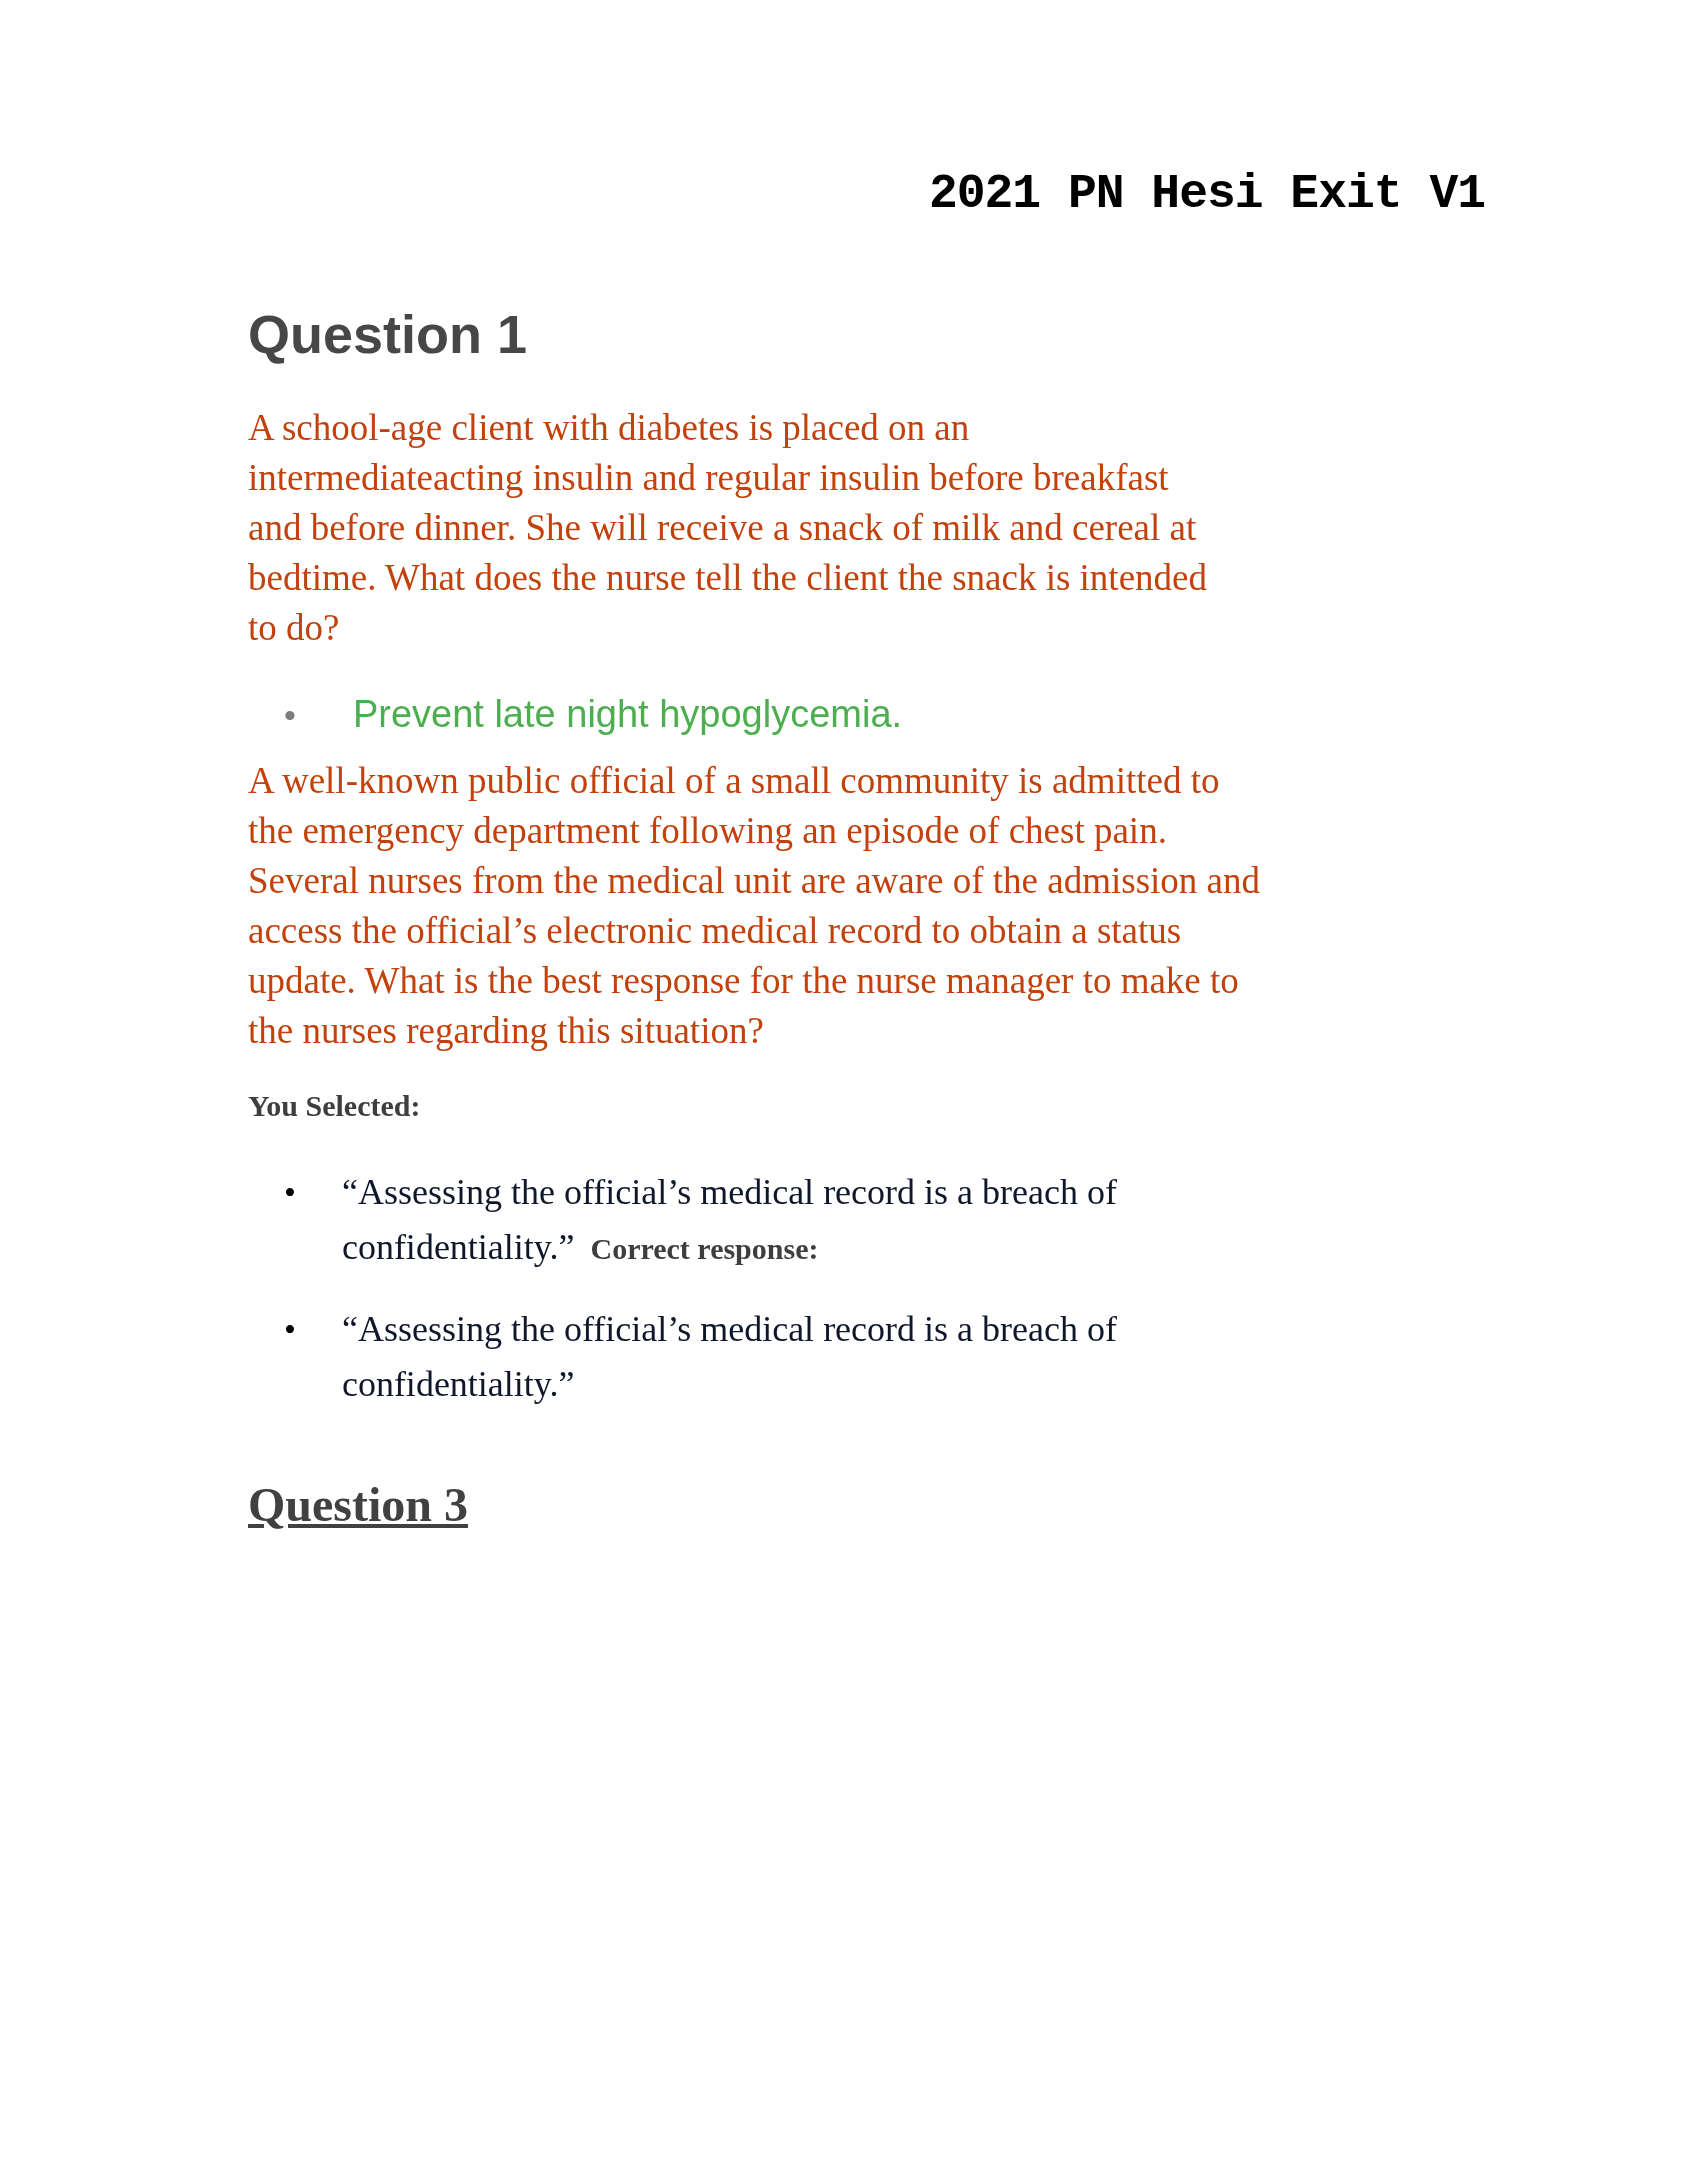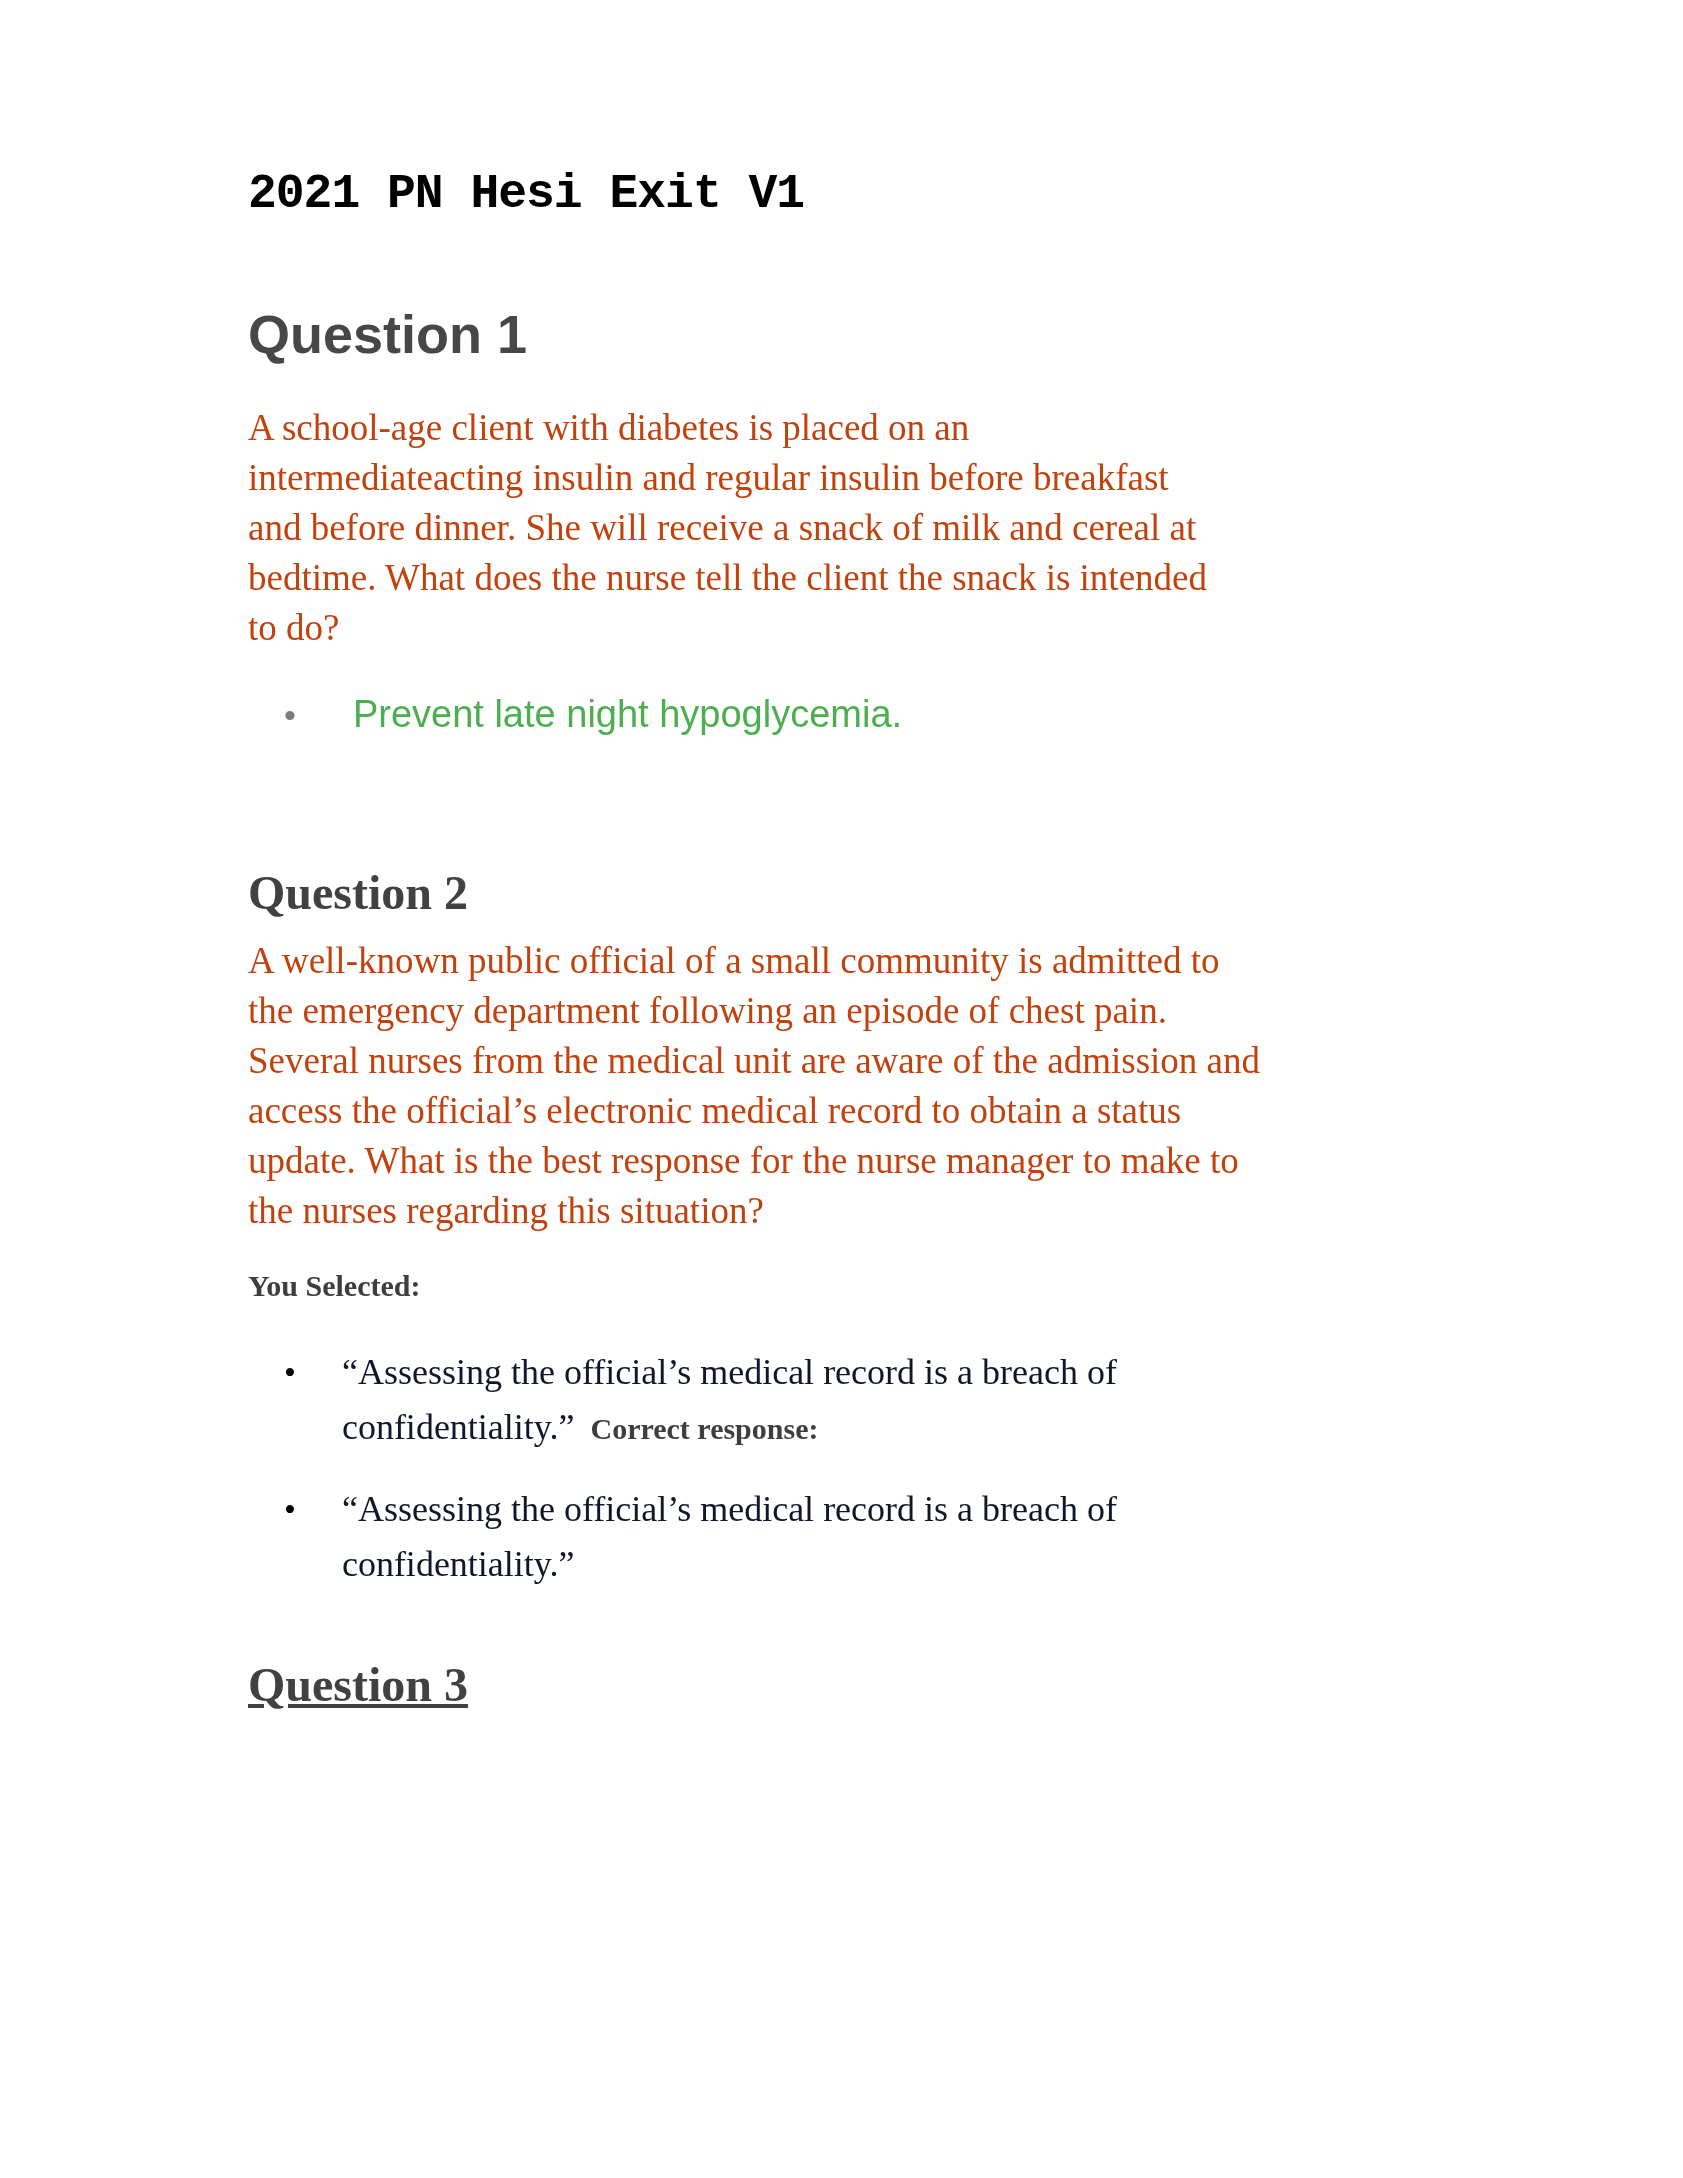--- a/index.html
+++ b/index.html
@@ -8,21 +8,21 @@
     width:1683px; height:2178px;
     background:#ffffff;
     box-sizing:border-box;
     padding:166px 198px 0 248px;
     font-family:"Liberation Serif", serif;
     color:#000000;
     overflow:hidden;
   }
   .doc-title {
     margin:0;
-    text-align:left;
+    text-align:right;
     font-family:"Liberation Mono", monospace;
     font-weight:700;
     font-size:48px;
     line-height:1.2;
     color:#000000;
     letter-spacing:-1px;
   }
   .q-heading-sans {
     margin:79px 0 0 0;
     font-family:"Liberation Sans", sans-serif;
@@ -132,21 +132,20 @@
 and before dinner. She will receive a snack of milk and cereal at
 bedtime. What does the nurse tell the client the snack is intended
 to do?</p>
     <div class="answer-row">
       <span class="bullet-gray">•</span>
       <span class="green-sans">Prevent late night hypoglycemia.</span>
     </div>
   </section>
 
   <section>
-    <h2 class="q-heading-serif q2-heading">Question 2</h2>
     <p class="q-body q2-body">A well-known public official of a small community is admitted to
 the emergency department following an episode of chest pain.
 Several nurses from the medical unit are aware of the admission and
 access the official’s electronic medical record to obtain a status
 update. What is the best response for the nurse manager to make to
 the nurses regarding this situation?</p>
     <p class="you-selected-serif"><strong class="label-serif">You Selected:</strong></p>
     <div class="q2-bullet-row">
       <span class="bullet-black">•</span>
       <div class="q2-bullet-text"><span class="green-serif">“Assessing the official’s medical record is a breach of

